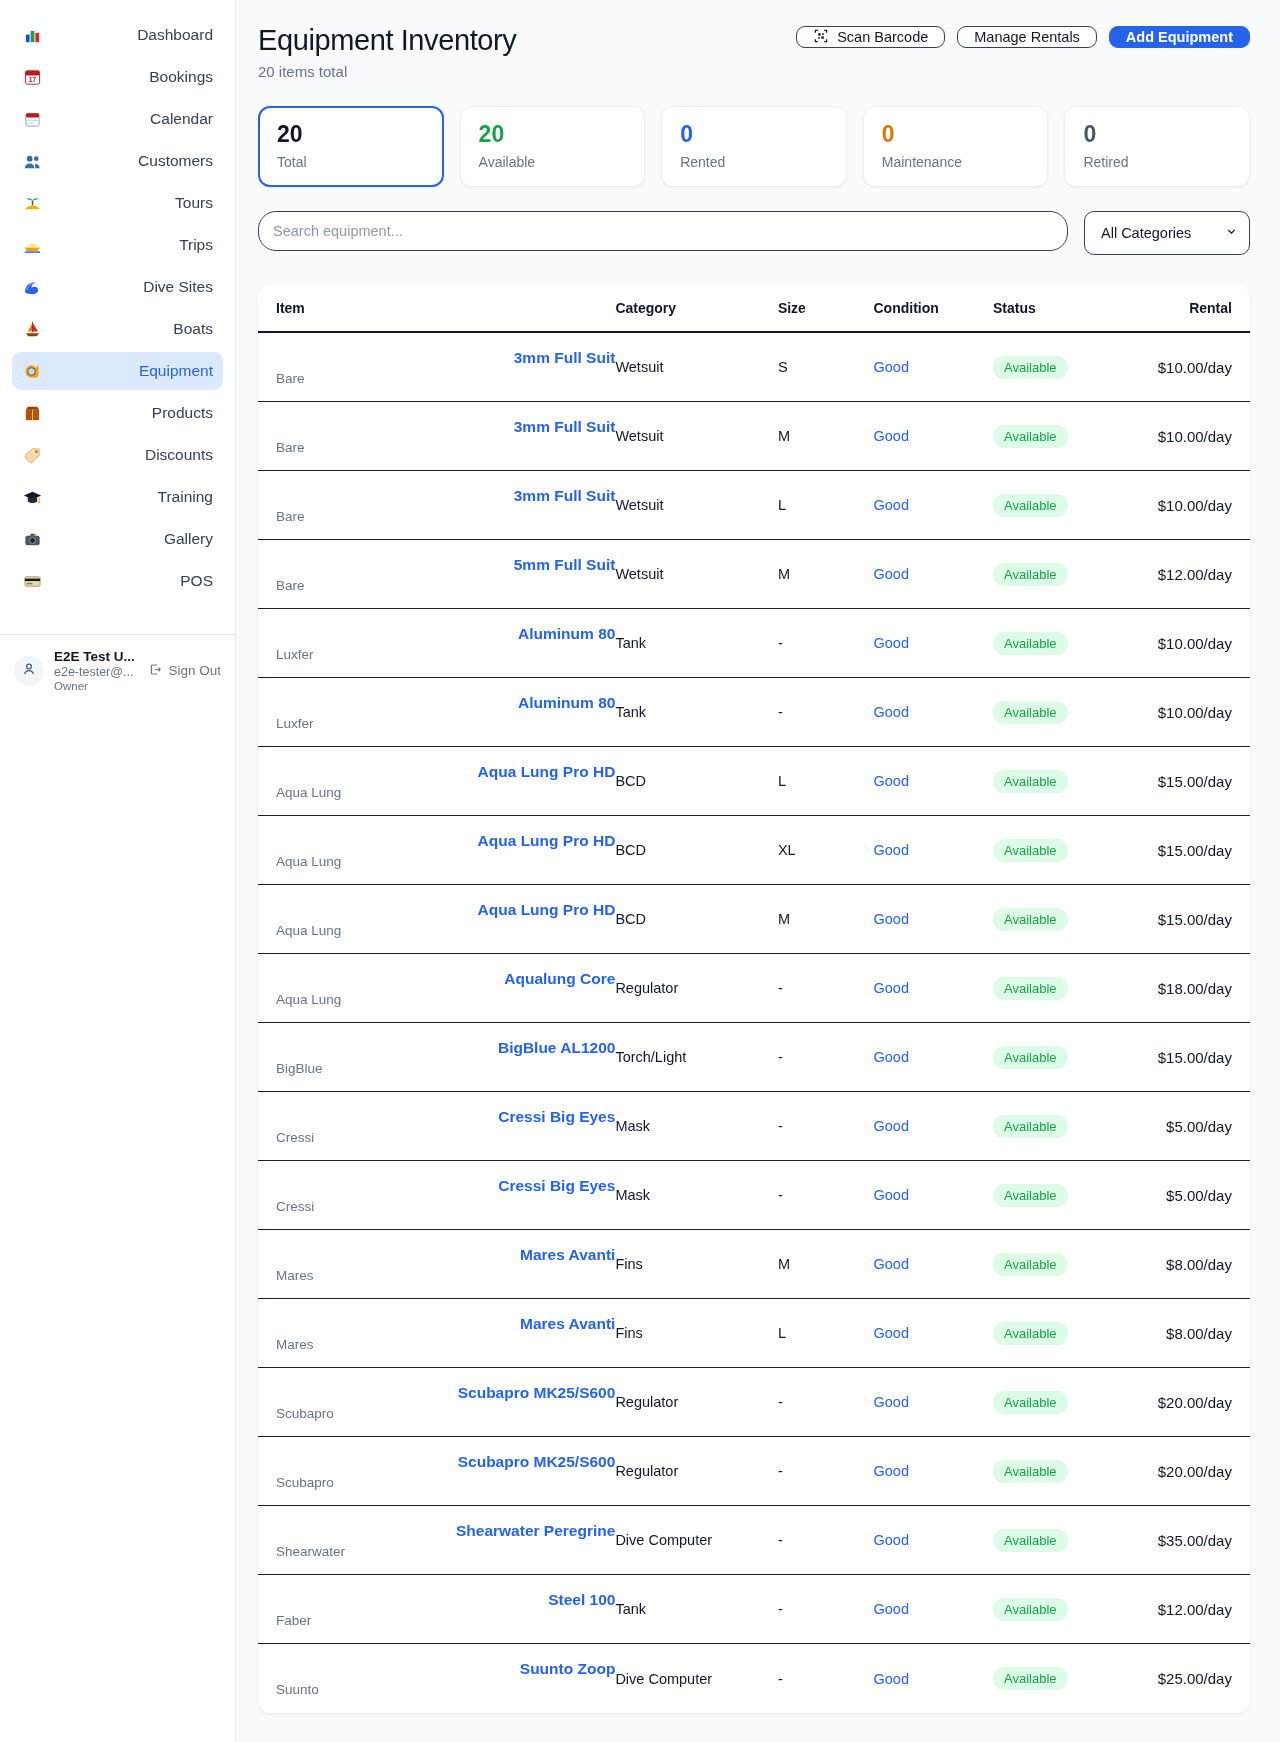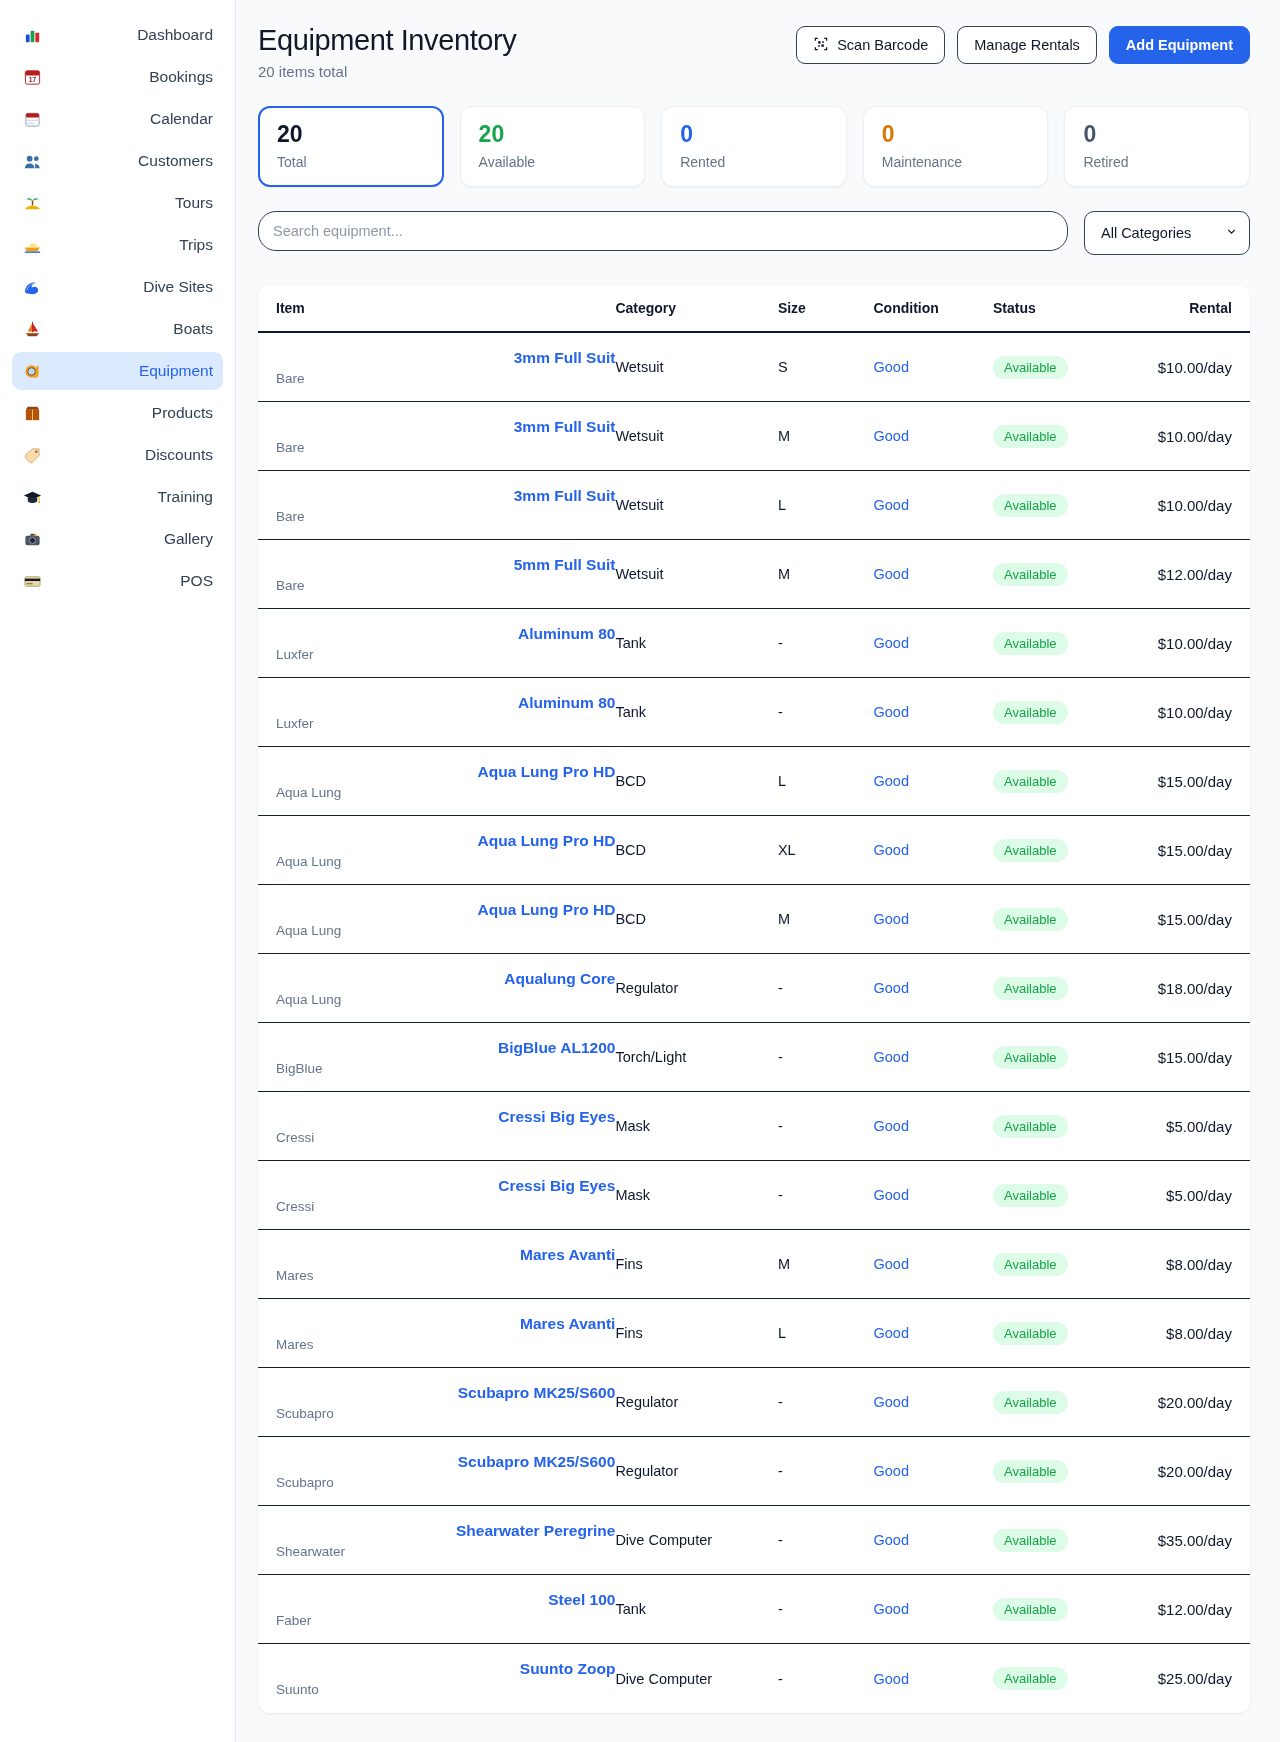--- a/index.html
+++ b/index.html
@@ -46,21 +46,21 @@
   .signout { display:flex; align-items:center; gap:5px; color:#6b7280; font-size:13.5px; cursor:pointer; white-space:nowrap; }
   .signout svg { width:15px; height:15px; }
   
   .main { flex:1; padding:24px 30px 40px 22px; }
   .page-head { display:flex; justify-content:space-between; align-items:flex-start; }
   .page-title { font-size:29px; font-weight:400; letter-spacing:-.4px; color:#111827; }
   .page-sub { font-size:15px; color:#64748b; margin-top:6px; }
   .head-actions { display:flex; gap:12px; align-items:center; margin-top:2px; }
   .btn {
     display:inline-flex; align-items:center; gap:8px;
-    height:38px; padding:0 16px; border-radius:9px;
+    height:22px; padding:0 16px; border-radius:9px;
     font-size:14.5px; font-weight:500; cursor:pointer;
     background:#ffffff; border:1px solid #334155; color:#0f172a;
   }
   .btn svg { width:16px; height:16px; }
   .btn.primary { background:#2563eb; border:1px solid #2563eb; color:#ffffff; font-weight:600; }
   
   .stats { display:grid; grid-template-columns:repeat(5,1fr); gap:16px; margin-top:26px; }
   .stat-card {
     background:#ffffff; border-radius:12px; padding:14px 18px 16px 18px;
     border:1px solid #eef0f4; box-shadow:0 1px 2px rgba(15,23,42,.05); cursor:pointer;
@@ -248,20 +248,40 @@
           <svg viewBox="0 0 20 20">
             <rect x="2" y="5" width="16" height="10" rx="1.5" fill="#e7d8a7" stroke="#b4a468"></rect>
             <rect x="2" y="7" width="16" height="2.5" fill="#111827"></rect>
             <rect x="4" y="11.5" width="6" height="1.5" fill="#8a8153"></rect>
           </svg>
         </span>
         <span>POS</span>
       </div>
     </nav>
   <div style="flex:0"></div>
+  <div class="sidebar-user">
+    <div class="avatar">
+      <span id="avatar-icon"><svg viewBox="0 0 20 20" fill="none" stroke="#475569" stroke-width="1.5">
+            <circle cx="10" cy="7" r="3"></circle>
+            <path d="M4.5 16.5c.8-3 3-4.5 5.5-4.5s4.7 1.5 5.5 4.5"></path>
+          </svg></span>
+    </div>
+    <div class="user-meta">
+      <div class="user-name">E2E Test U...</div>
+      <div class="user-email">e2e-tester@...</div>
+      <div class="user-role">Owner</div>
+    </div>
+    <div class="signout">
+      <span id="signout-icon"><svg viewBox="0 0 20 20" fill="none" stroke="#6b7280" stroke-width="1.6">
+            <path d="M12 4H6a1.5 1.5 0 00-1.5 1.5v9A1.5 1.5 0 006 16h6"></path>
+            <path d="M9.5 10h7m0 0l-2.5-2.5M16.5 10L14 12.5"></path>
+          </svg></span>
+      <span>Sign Out</span>
+    </div>
+  </div>
 </aside>
 
 <main class="main">
 
   <div class="page-head">
     <div>
       <div class="page-title">Equipment Inventory</div>
       <div class="page-sub">20 items total</div>
     </div>
     <div class="head-actions">

